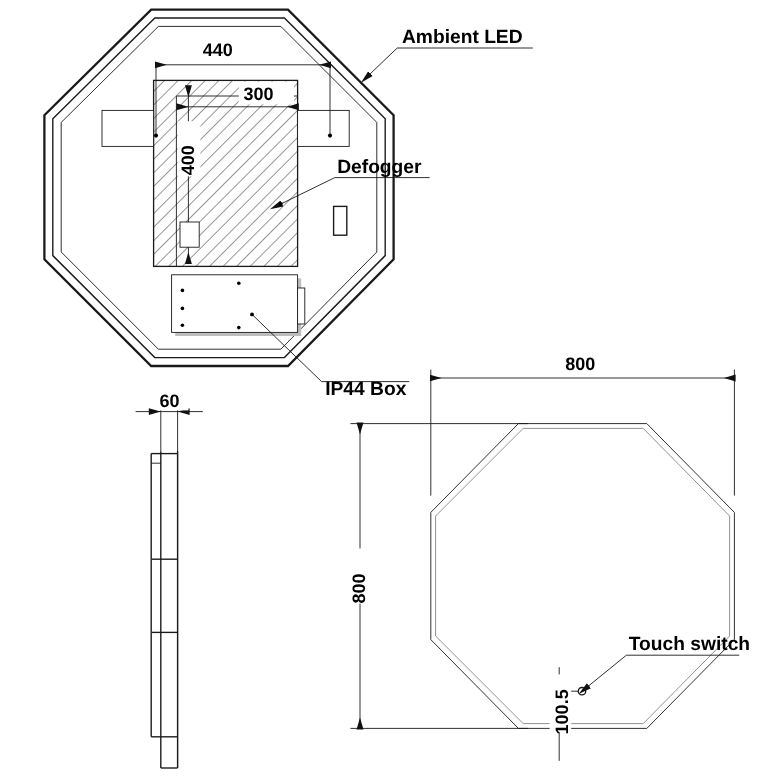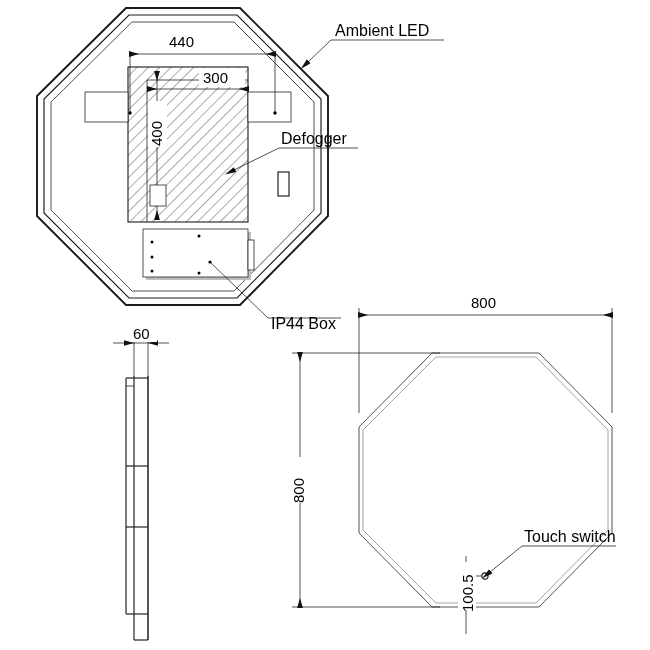--- a/index.html
+++ b/index.html
@@ -14,20 +14,21 @@
     overflow: hidden;
     font-family: "Liberation Sans", sans-serif;
     position: relative;
   }
   #drawing-root {
     position: absolute;
     left: 0;
     top: 0;
     width: 520px;
     height: 650px;
+    font-weight: bold;
   }
   svg.drawing {
     display: block;
     width: 650px;
     height: 650px;
     background: #ffffff;
   }
   .ln {
     stroke: #1a1a1a;
     fill: none;

